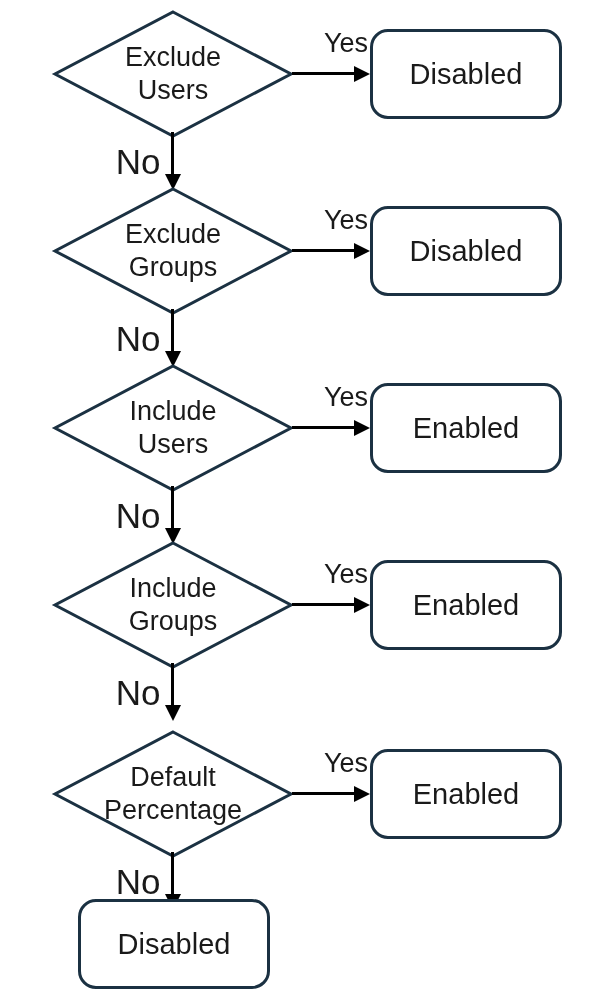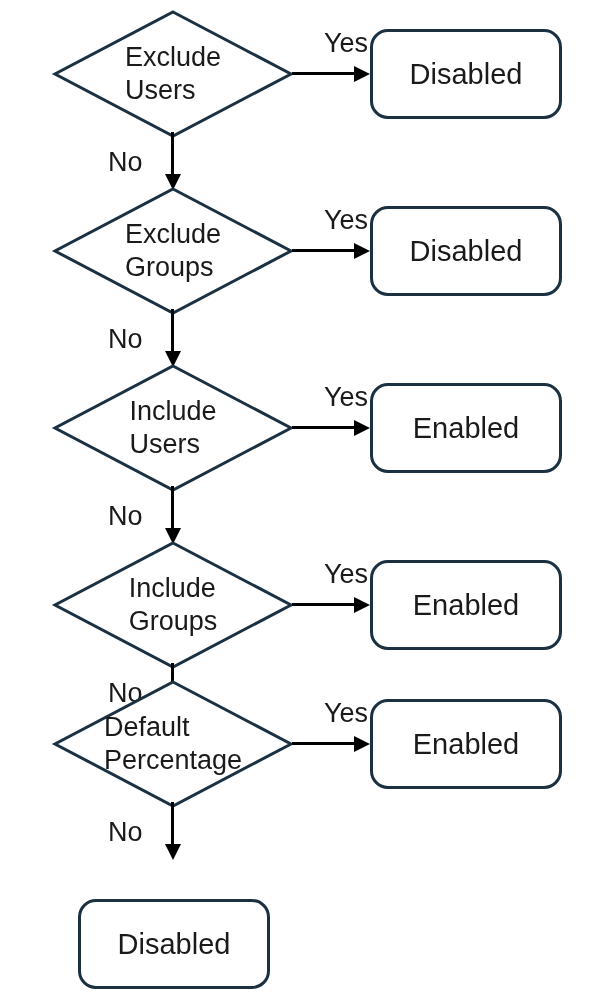--- a/index.html
+++ b/index.html
@@ -13,21 +13,21 @@
     color: var(--text, #1a1a1a);
   }
   .row { position: absolute; left: 0; width: 611px; height: 126px; }
 
   
   .diamond { position: absolute; left: 50px; top: -2px; display: block; }
   .dpoly { fill: #ffffff; stroke: var(--shape_border, #1b3142); stroke-width: 3; stroke-linejoin: miter; }
   .dlabel {
     position: absolute; left: 55px; top: 2px; width: 236px; height: 122px;
     display: flex; align-items: center; justify-content: center;
-    text-align: left; white-space: pre-line;
+    text-align: center; white-space: pre-line;
     font-size: 27px; line-height: 33px;
   }
 
   
   .yes {
     position: absolute; left: 292px; top: 17px; width: 76px;
     text-align: right; font-size: 27px; line-height: 30px;
   }
   .hline { position: absolute; left: 292px; top: 61px; width: 64px; height: 3px; background: var(--arrow, #000); }
   .ah-right {
@@ -40,21 +40,21 @@
     box-sizing: border-box;
     border: 3px solid var(--shape_border, #1b3142); border-radius: 18px;
     background: #ffffff;
     display: flex; align-items: center; justify-content: center;
     font-size: 29px;
   }
 
   
   .no {
     position: absolute; left: 108px; top: 136px; width: 60px;
-    font-size: 27px; line-height: 30px;
+    text-align: center; font-size: 35px; line-height: 30px;
   }
   .vline { position: absolute; left: 171px; top: 121px; width: 3px; height: 44px; background: var(--arrow, #000); }
   .ah-down {
     position: absolute; left: 165px; top: 163px; width: 0; height: 0;
     border-left: 8px solid transparent; border-right: 8px solid transparent;
     border-top: 16px solid var(--arrow, #000);
   }
 
   
   .final-box {
@@ -132,21 +132,21 @@
     <div class="hline"></div>
     <div class="ah-right"></div>
     <div class="obox">
         <span>Enabled</span>
       </div>
     <div class="no">No</div>
     <div class="vline"></div>
     <div class="ah-down"></div>
   </div>
 
-  <div class="row" style="top:681px">
+  <div class="row" style="top:731px">
     <svg class="diamond" width="246" height="130" viewBox="0 0 246 130">
         <polygon class="dpoly" points="123,3 241,65 123,127 5,65"></polygon>
       </svg>
     <div class="dlabel">Default
 Percentage</div>
     <div class="yes">Yes</div>
     <div class="hline"></div>
     <div class="ah-right"></div>
     <div class="obox">
         <span>Enabled</span>

